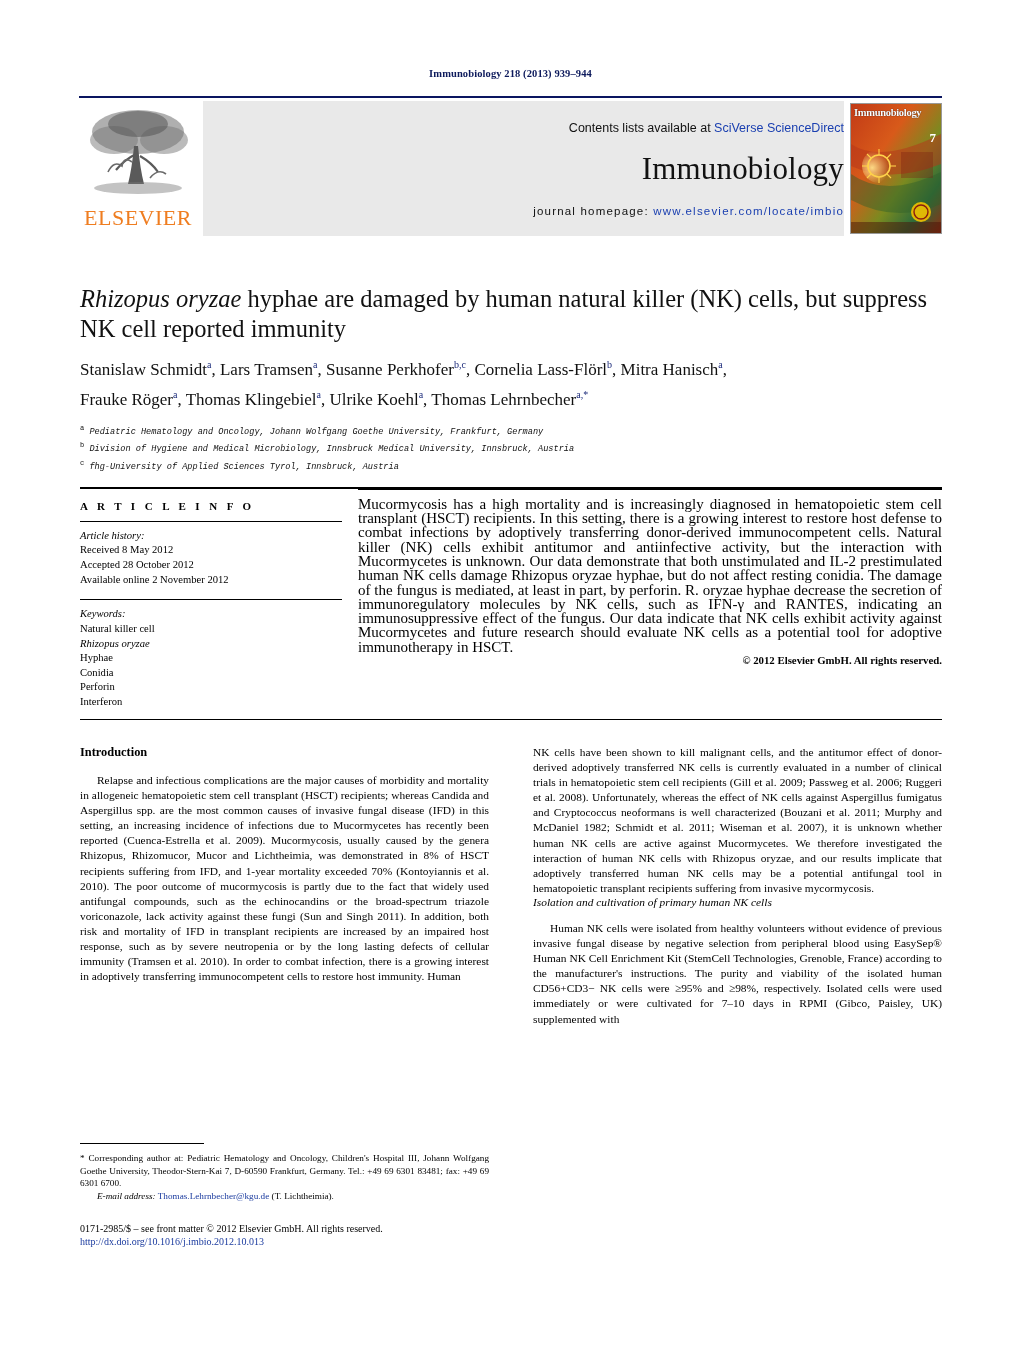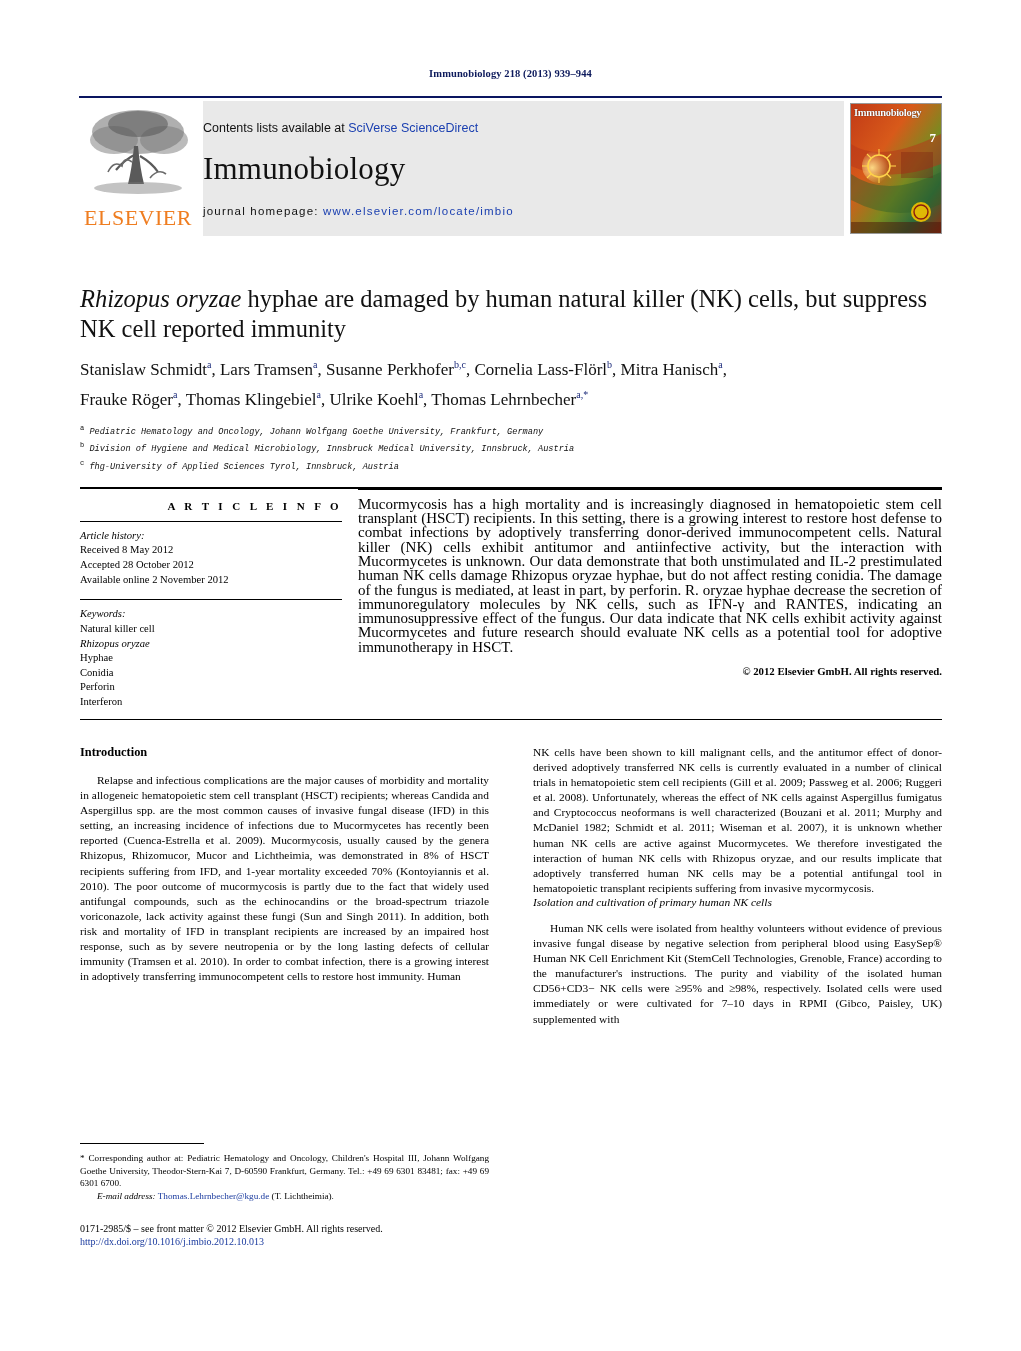--- a/index.html
+++ b/index.html
@@ -43,21 +43,21 @@
   }
   .els-word{
     font-family:"Liberation Serif", serif;
     font-size:22px; letter-spacing:.5px;
     color:#ef7d20; font-weight:400; line-height:1;
     margin-top:1px;
   }
   .mast-center{
     flex:1; background:#e9e9e9; margin-left:6px; margin-right:6px;
     display:flex; flex-direction:column; justify-content:center;
-    align-items:flex-start; text-align:center;
+    align-items:flex-end; text-align:center;
     padding:4px 0;
   }
   .contents-line{
     font-family:"Liberation Sans", sans-serif;
     font-size:12.5px; color:#111; margin-bottom:16px;
   }
   .contents-line .sd{ color:#1a3fb0; }
   .journal-name{
     font-family:"Liberation Serif", serif;
     font-size:31px; color:#111; letter-spacing:.2px; margin-bottom:18px;
@@ -104,33 +104,32 @@
     position:absolute; left:80px; top:487px; width:862px;
   }
   .band-rule{ height:1.5px; background:#000; }
   .band-cols{ display:flex; }
   .col-info{ width:278px; flex:0 0 278px; padding-right:16px; box-sizing:border-box;}
   .col-abs{ flex:1; }
   .sec-label{
     font-family:"Liberation Serif", serif;
     font-size:11px; font-weight:bold; letter-spacing:3.4px;
     margin:11px 0 9px 0;
-    text-align:right;
   }
   .thin-rule{ height:1.3px; background:#000; margin-bottom:7px;}
   .hist{ font-size:10.6px; line-height:14.6px; }
   .hist .it{ font-style:italic; }
   .kw{ font-size:10.6px; line-height:14.6px; }
   .kw .it{ font-style:italic; }
   .abs-text{
     font-size:15px; line-height:14.3px; text-align:justify;
     margin-top:7px;
   }
   .copyright{
-    text-align:right; font-size:10.8px; font-weight:bold; margin-top:11px;
+    text-align:right; font-size:10.8px; font-weight:bold; 
   }
   .band-rule-bottom{ height:1.5px; background:#000; margin-top:9px;}
   
   .body-cols{
     position:absolute; left:80px; top:745px; width:862px; height:520px;
     display:flex; gap:44px;
   }
   .bcol{ width:409px; flex:0 0 409px; position:relative;}
   h2.head{
     font-size:12.4px; font-weight:bold; margin:0 0 13px 0;

